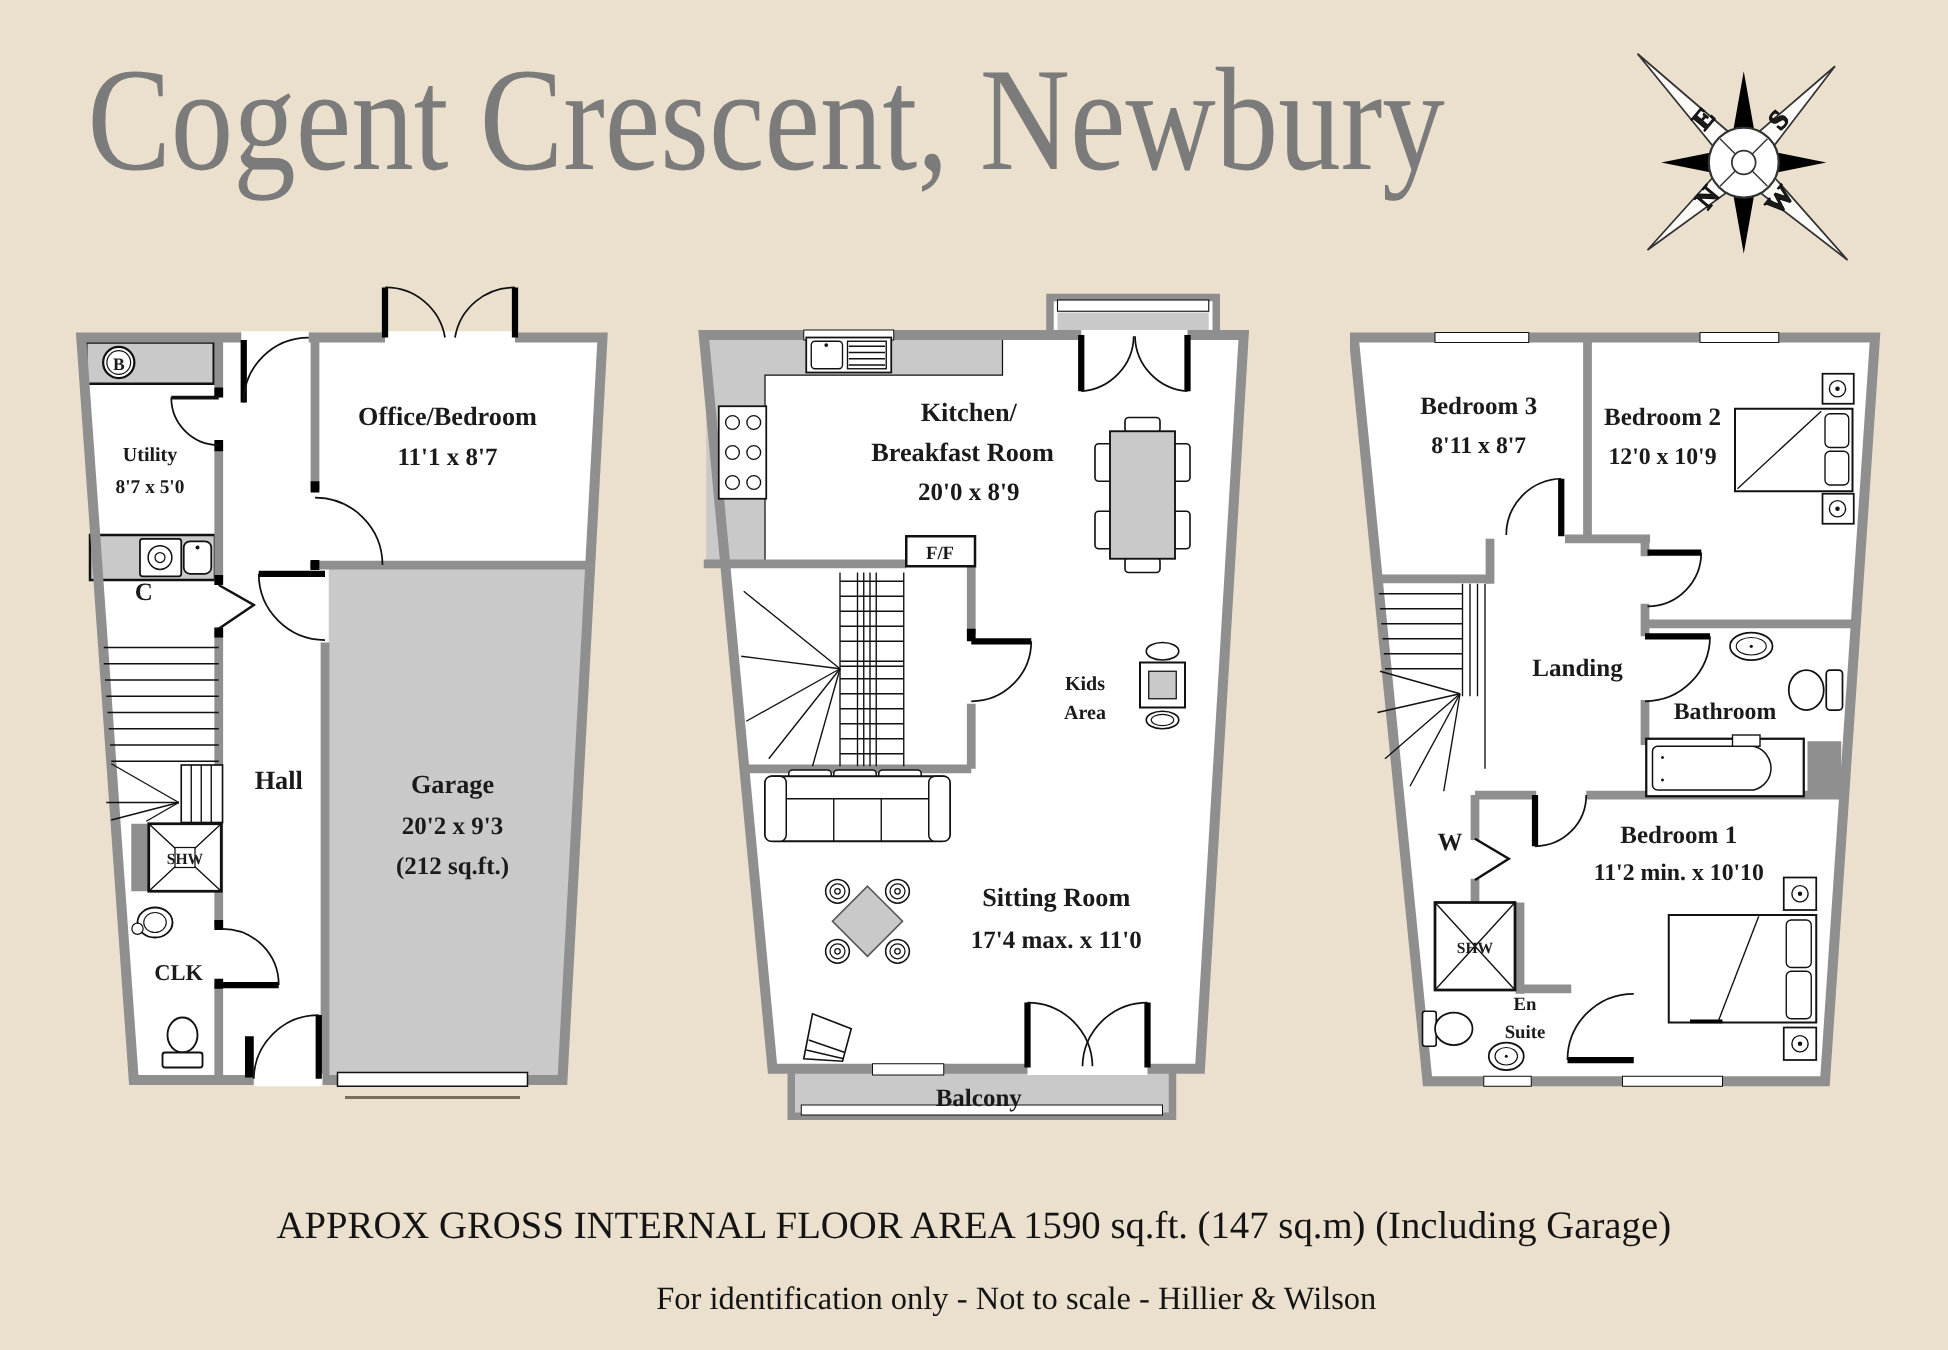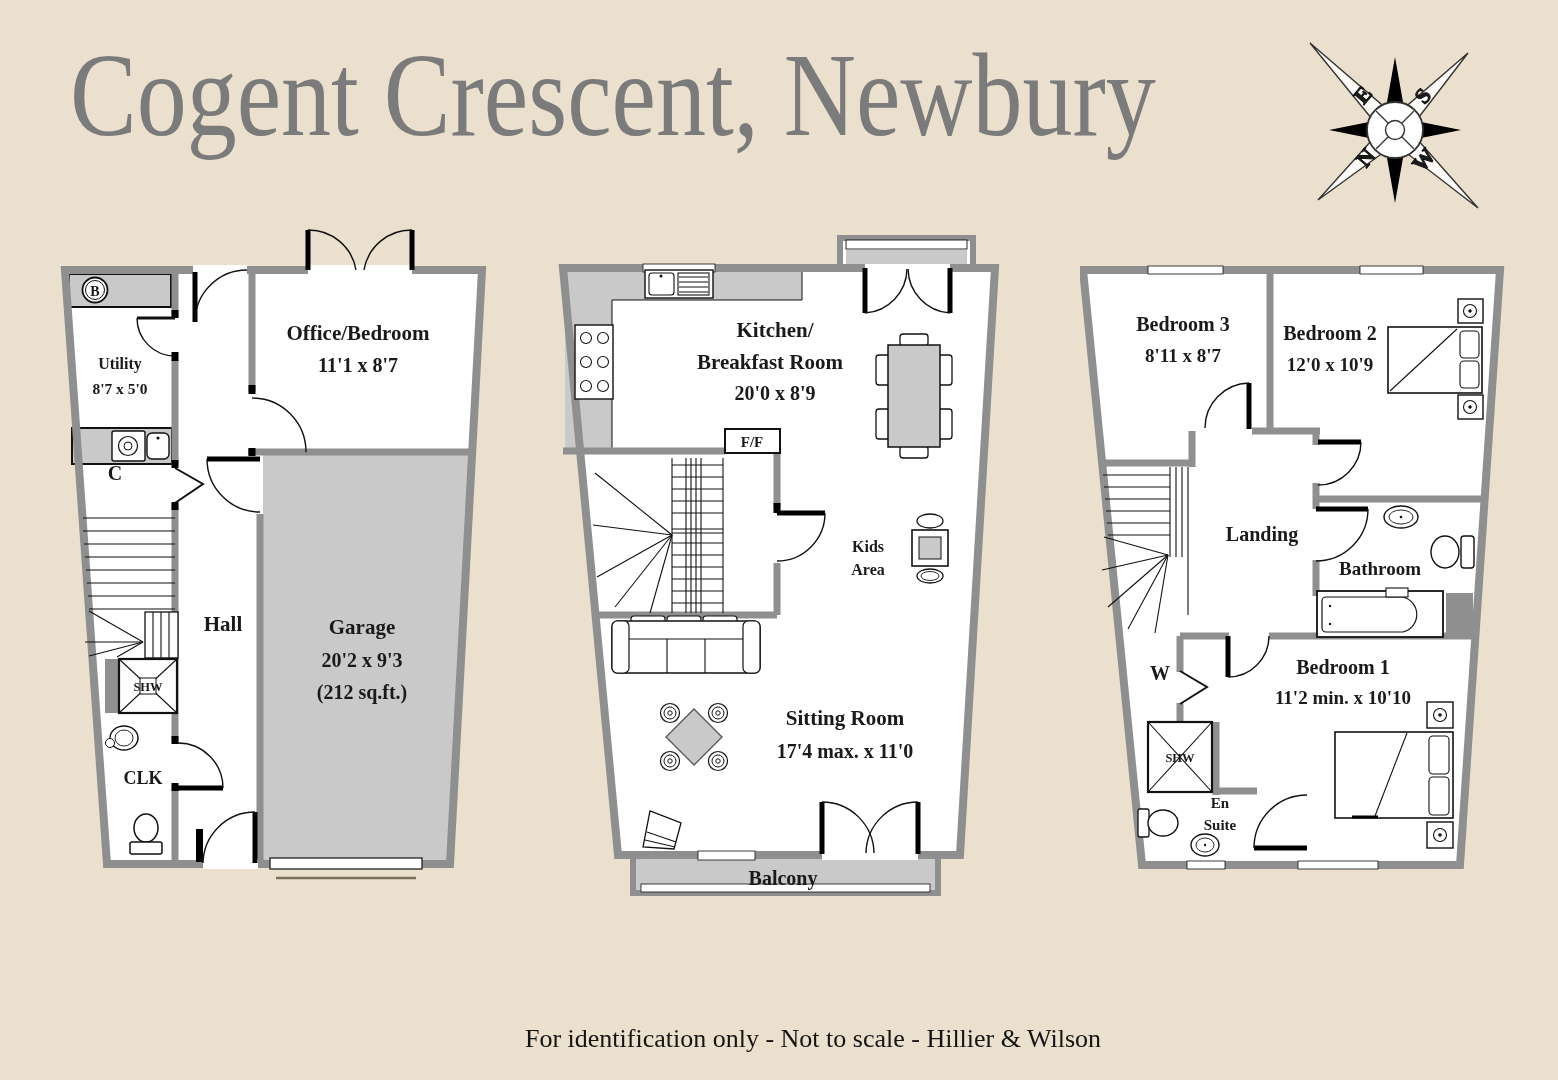--- a/index.html
+++ b/index.html
@@ -423,14 +423,15 @@
       <text x="300" y="350" font-size="19">Bathroom</text>
       <text x="263" y="449" font-size="20">Bedroom 1</text>
       <text x="263" y="479" font-size="19">11'2 min. x 10'10</text>
       <text x="80" y="455" font-size="20">W</text>
       <text x="100" y="537" font-size="12.5">SHW</text>
       <text x="140" y="583" font-size="15">En</text>
       <text x="140" y="605" font-size="15">Suite</text>
     </g>
   </svg>
 
+  <div class="footer footer-1">APPROX GROSS INTERNAL FLOOR AREA 1590  sq.ft. (147 sq.m) (Including Garage)</div>
   <div class="footer footer-2">For identification only - Not to scale - Hillier &amp; Wilson</div>
 </div>
 
 </body></html>

